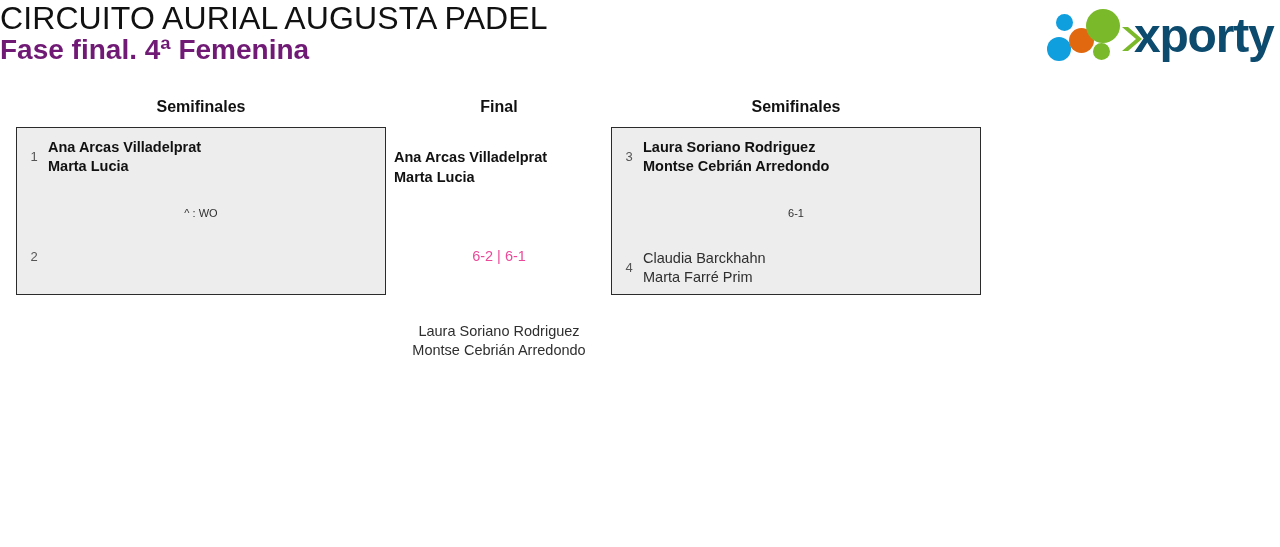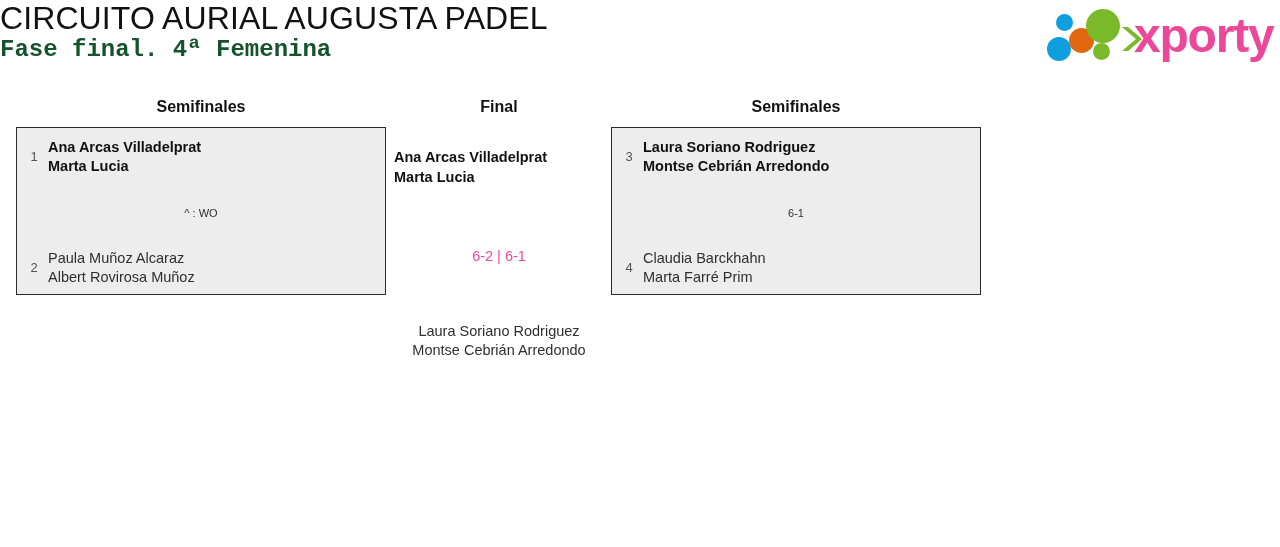--- a/index.html
+++ b/index.html
@@ -31,26 +31,25 @@
   }
   .title-line1 {
     font-size: 32px;
     font-weight: 400;
     color: #111111;
     line-height: 32px;
     letter-spacing: 0.1px;
     white-space: nowrap;
   }
   .title-line2 {
-    font-size: 24px;
-    font-weight: 700;
-    color: #14532d;
+    font-size: 28px;
+    font-weight: 700;
+    color: #701a75;
     line-height: 32px;
     white-space: nowrap;
-    font-family: Liberation Mono, monospace;
   }
 
   
   .logo {
     position: absolute;
     right: 6px;
     top: 6px;
     width: 228px;
     height: 60px;
   }
@@ -76,21 +75,21 @@
     top: 20px;
     width: 24px;
     height: 26px;
   }
   .logo-word {
     position: absolute;
     left: 88px;
     top: 3px;
     font-size: 48px;
     font-weight: 700;
-    color: #ec4899;
+    color: #0c4a6e;
     letter-spacing: -1.2px;
     line-height: 54px;
   }
 
   
   .bracket {
     position: absolute;
     left: 16px;
     top: 0;
     width: 1280px;
@@ -255,24 +254,20 @@
       <span class="team-names">
         <span class="nm">Ana Arcas Villadelprat</span>
         <span class="nm">Marta Lucia</span>
       </span>
     </div>
 
     <div class="score">^ : WO</div>
 
     <div class="team-row bottom loser">
       <span class="seed">2</span>
-      <span class="team-names">
-        <span class="nm">Paula Muñoz Alcaraz</span>
-        <span class="nm">Albert Rovirosa Muñoz</span>
-      </span>
     </div>
 
   </div>
 
   <div class="final-col">
 
     <div class="final-winner">
       <span class="nm">Ana Arcas Villadelprat</span>
       <span class="nm">Marta Lucia</span>
     </div>

